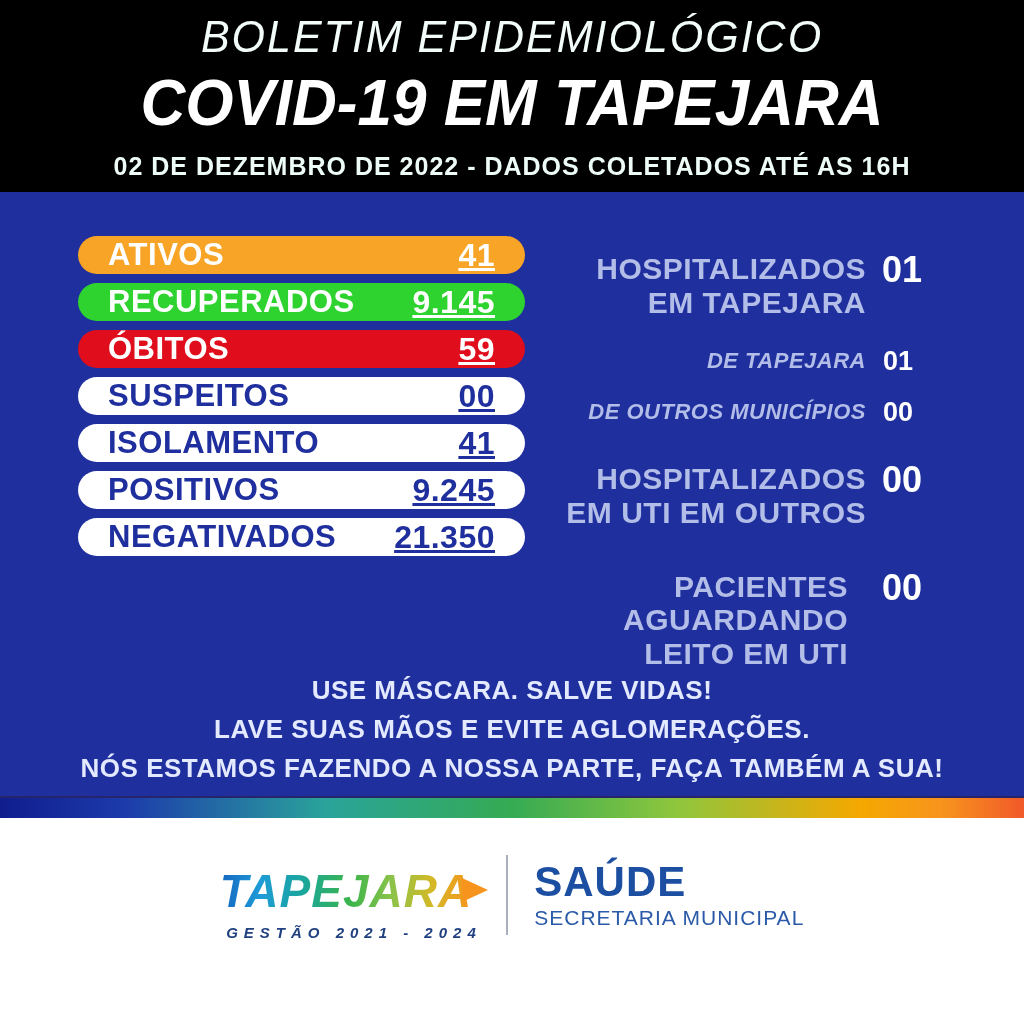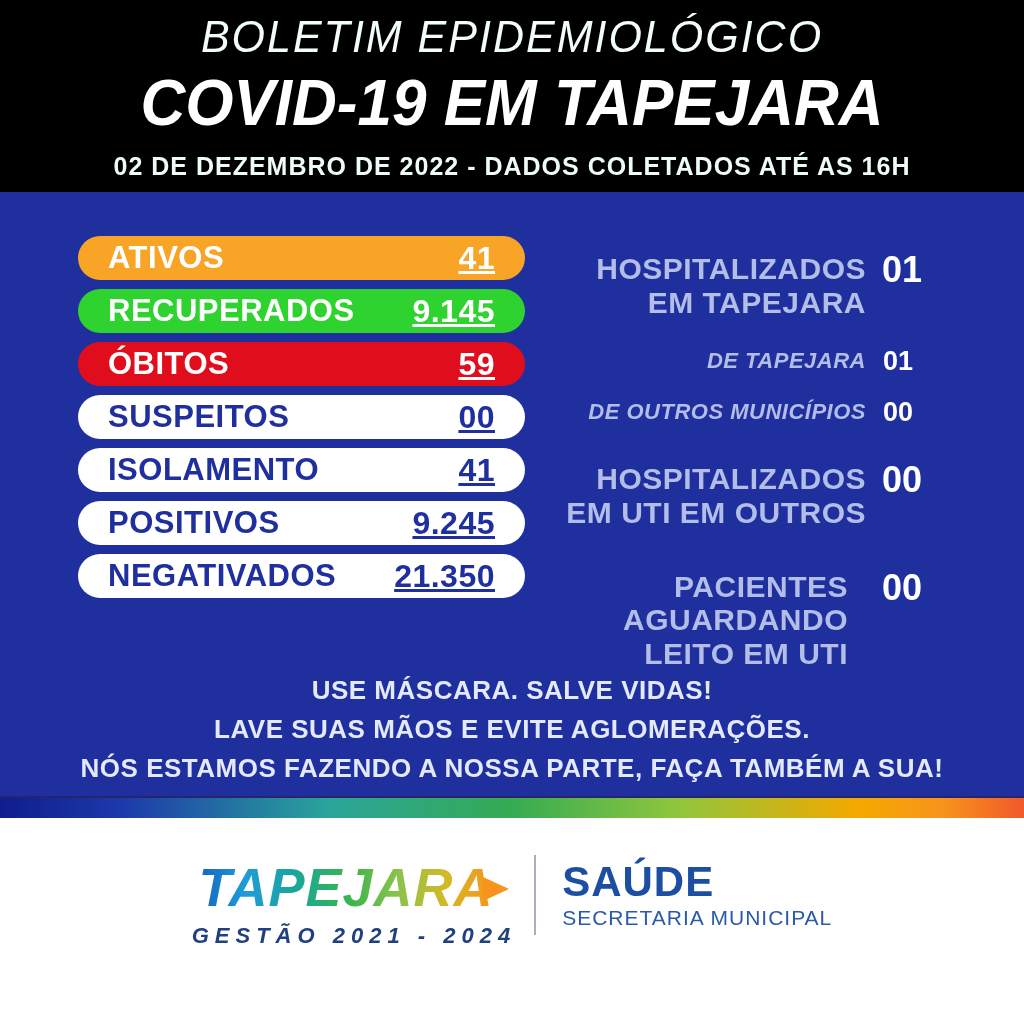--- a/index.html
+++ b/index.html
@@ -37,21 +37,21 @@
     height:604px; background:#202f9e;
     display:flex; flex-direction:column;
   }
   .panel-content {
     display:flex; padding:44px 80px 0 78px;
   }
 
   
   .pill-col { width:447px; flex:0 0 447px; }
   .pill {
-    height:44px; border-radius:27px; margin-bottom:9px;
+    height:38px; border-radius:27px; margin-bottom:9px;
     display:flex; align-items:center; justify-content:space-between;
     padding:0 30px; font-weight:700; font-size:31px; letter-spacing:.5px;
   }
   .pill--orange { background:#f7a427; color:#ffffff; }
   .pill--green  { background:#2fd32f; color:#ffffff; }
   .pill--red    { background:#e00e1c; color:#ffffff; }
   .pill--white  { background:#ffffff; color:#202f9e;gap:10px; }
   .pill-value { font-size:32px;text-decoration:underline; }
 
   
@@ -103,38 +103,38 @@
     padding-bottom:36px;
   }
   .footer-inner { display:flex; align-items:center; }
   .logo-block { display:flex; flex-direction:column; align-items:center; }
   .logo-pretitle {
     color:#1a5cb5; font-weight:700; font-style:italic;
     font-size:23px; letter-spacing:8px;
   }
   .logo-city-wrap { display:flex; align-items:flex-end; margin-top:2px; }
   .logo-city {
-    font-size:54px; font-weight:800; font-style:italic;
+    font-size:46px; font-weight:800; font-style:italic;
     letter-spacing:1px; line-height:1.05;
     background:linear-gradient(90deg,
       #1565c0 0%, #1e9cd7 16%, #1aa69b 33%, #3cb54a 52%,
       #8bc34a 68%, #d3b927 84%, #f7941d 100%);
     -webkit-background-clip:text; background-clip:text; color:transparent;
   }
   .logo-arrow {
     width:0; height:0; display:inline-block;
     border-left:26px solid #f7941d;
     border-top:12px solid transparent;
     border-bottom:12px solid transparent;
     margin:0 0 14px -10px;
   }
   .logo-term {
     margin-top:8px;
     color:#20407f; font-weight:700; font-style:italic;
-    font-size:22px; letter-spacing:6px;text-align:center;
+    font-size:15px; letter-spacing:6px;text-align:center;
   }
   .footer-divider {
     width:2px; height:80px; background:#a9b0ba;
     margin:0 26px 16px 18px;
   }
   .dept-block { display:flex; flex-direction:column; align-items:flex-start; margin-bottom:16px; }
   .dept-title {
     color:#1c4fa1; font-weight:800; font-size:42px; letter-spacing:1px; line-height:1.05;
   }
   .dept-sub {

